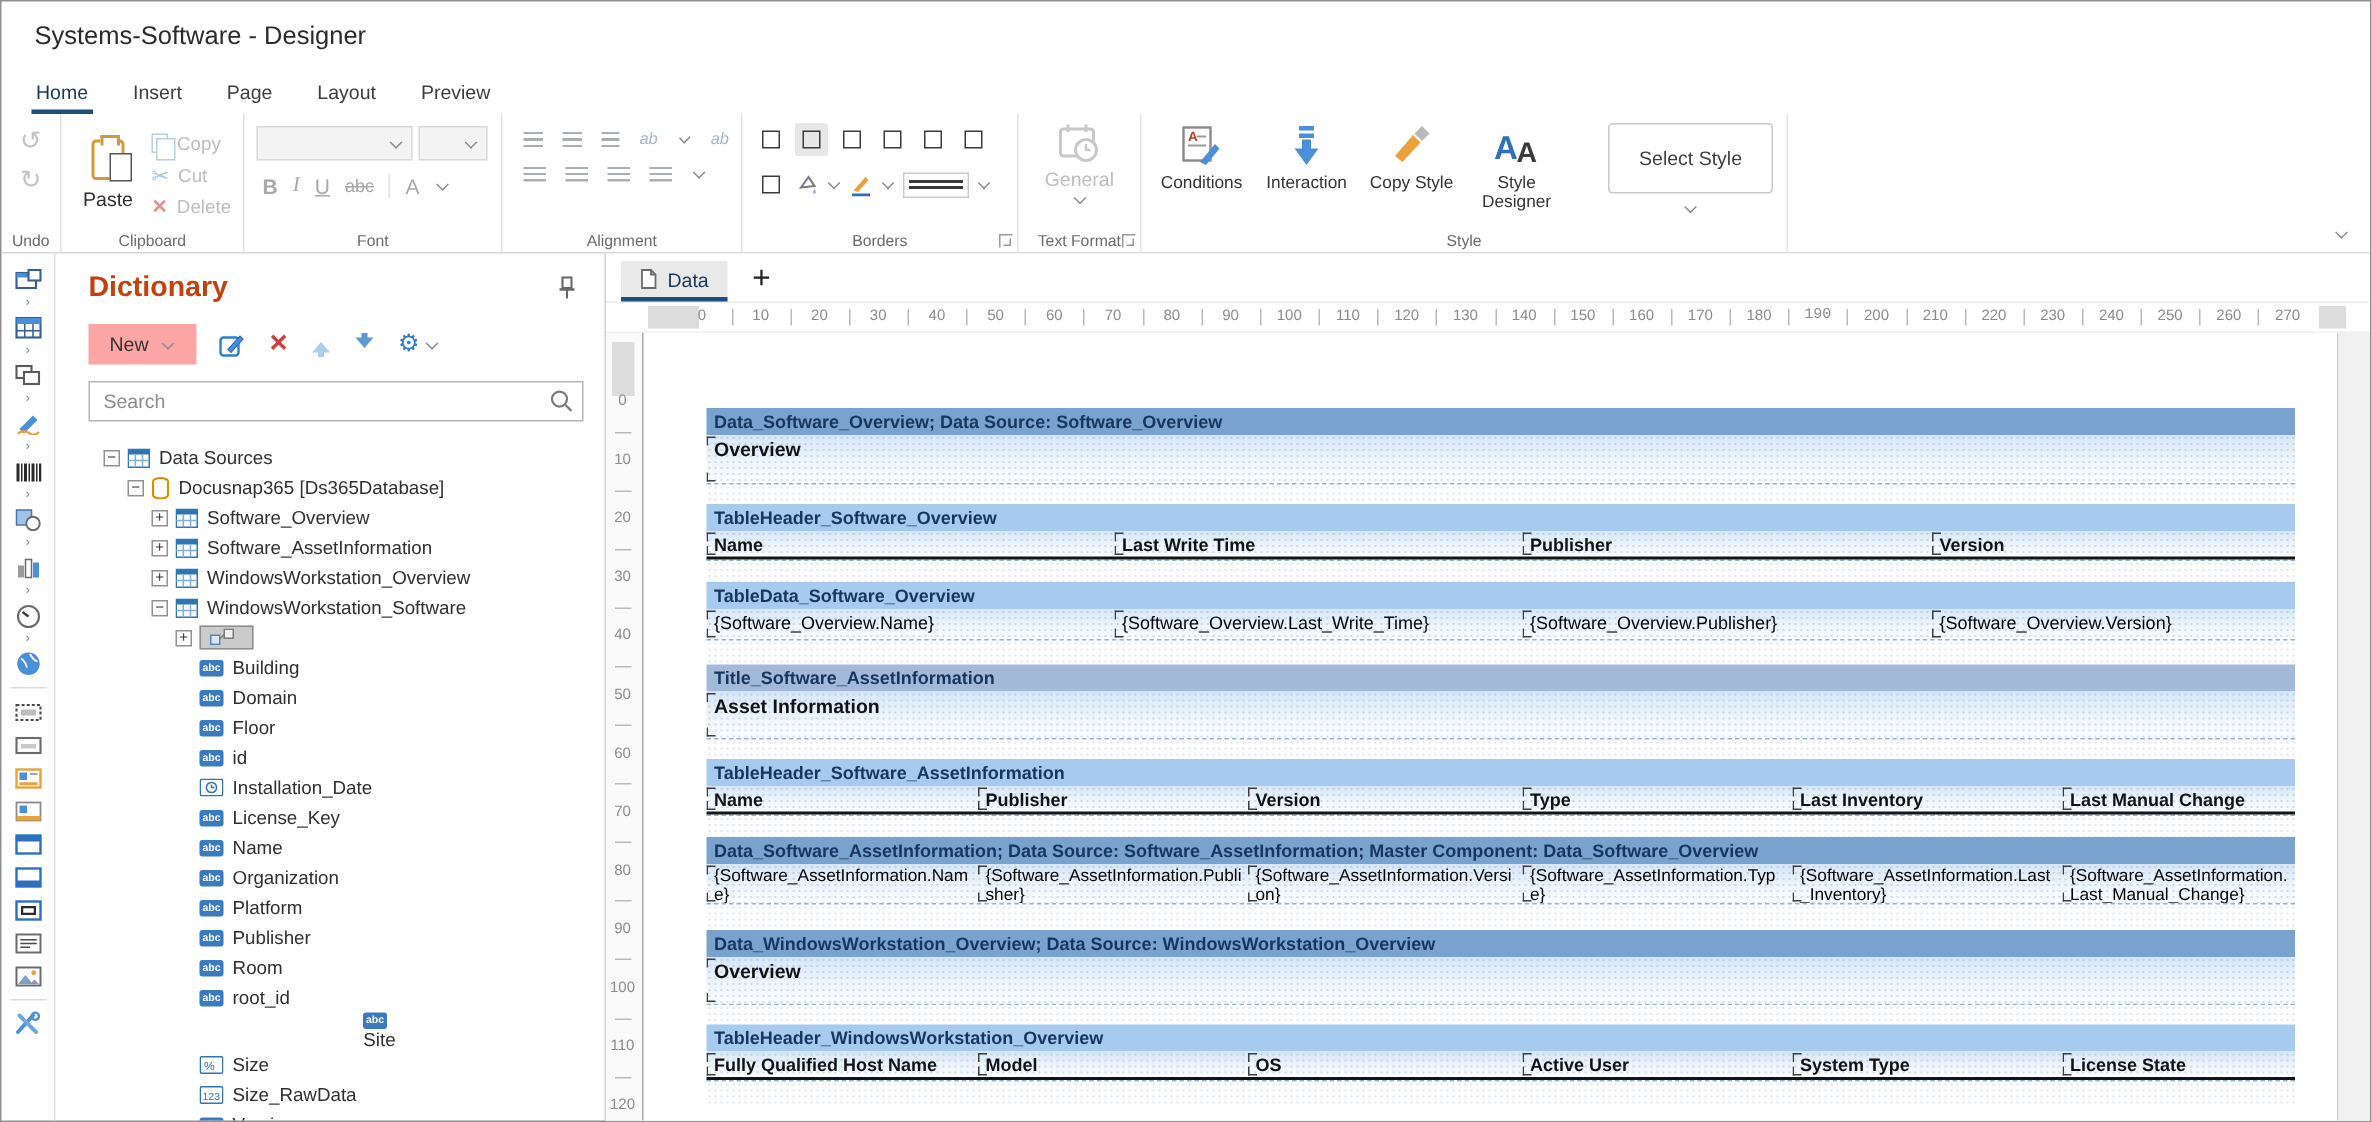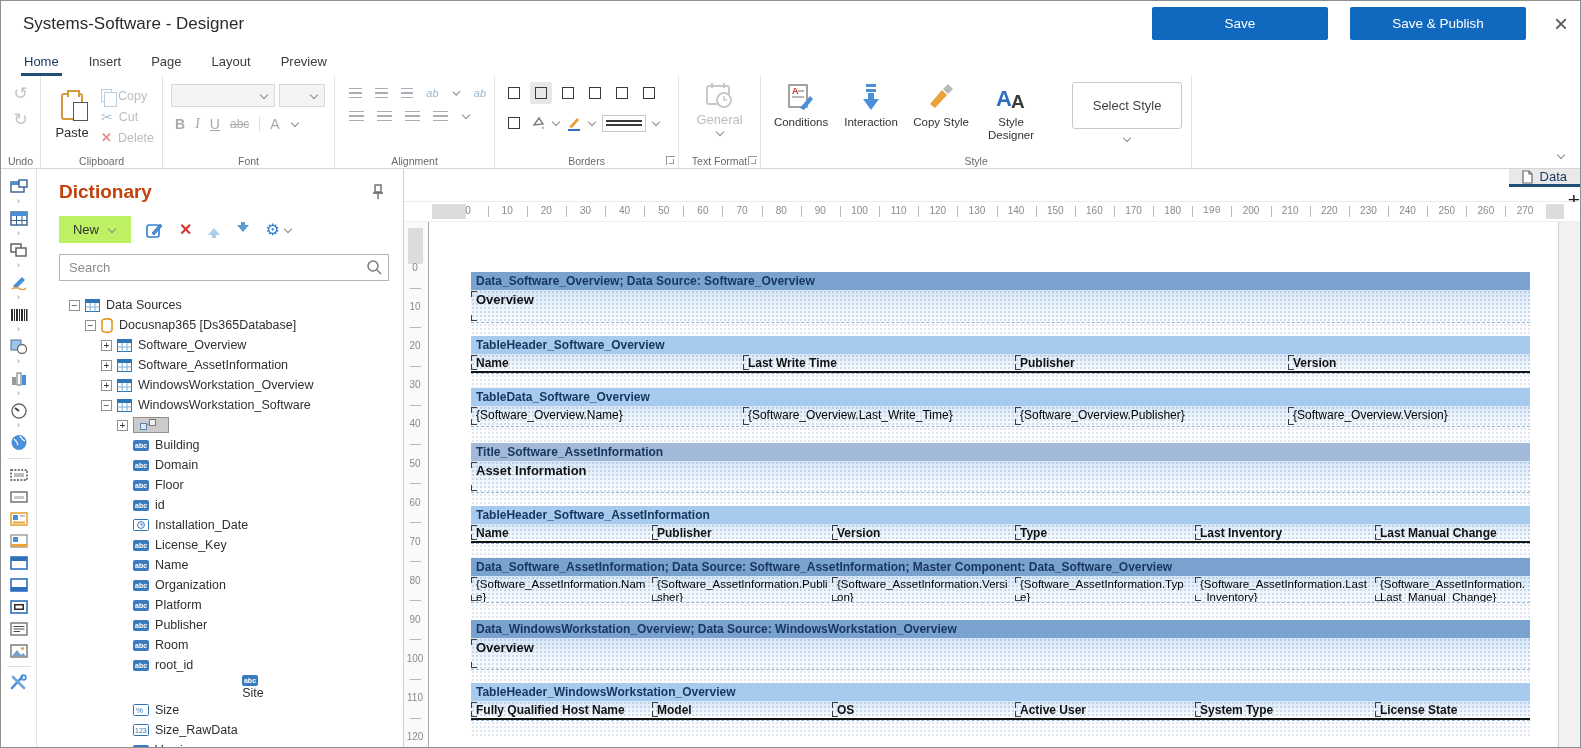--- a/index.html
+++ b/index.html
@@ -83,21 +83,21 @@
   .toolbox{width:36px;border-right:1px solid #e2e2e2;display:flex;flex-direction:column;align-items:center;padding-top:7px;gap:1px;overflow:hidden;}
   .tool-item{height:21px;display:flex;align-items:center;justify-content:center;}
   .tool-chev{height:9px;font-size:9px;color:#8a8a8a;line-height:7px;}
   .tool-div{width:24px;border-top:1px solid #dcdcdc;margin:4px 0;}
 
   .dict{width:367px;border-right:1px solid #cfcfcf;display:flex;flex-direction:column;padding:12px 14px 0 22px;overflow:hidden;}
   .dict-head{display:flex;align-items:center;}
   .dict-title{font-size:19px;font-weight:bold;color:#c2410c;}
   .pin{margin-left:auto;margin-right:4px;}
   .dict-toolbar{display:flex;align-items:center;margin-top:13px;gap:15px;}
-  .new-btn{width:72px;height:27px;background:#bef264;border:none;display:flex;align-items:center;justify-content:center;gap:8px;font-size:13px;color:#333;font-family:inherit;}
+  .new-btn{width:72px;height:27px;background:#fca5a5;border:none;display:flex;align-items:center;justify-content:center;gap:8px;font-size:13px;color:#333;font-family:inherit;}
   .ic16{font-size:16px;line-height:16px;}
   .arrow-up,.arrow-dn{position:relative;width:14px;height:16px;}
   .arrow-up::before{content:"";position:absolute;left:1px;top:0;border:6px solid transparent;border-bottom:7px solid #aecde9;}
   .arrow-up::after{content:"";position:absolute;left:5px;top:12px;width:4px;height:4px;background:#aecde9;}
   .arrow-dn::before{content:"";position:absolute;left:1px;bottom:0;border:6px solid transparent;border-top:7px solid #5c9bd1;}
   .arrow-dn::after{content:"";position:absolute;left:5px;top:0;width:4px;height:4px;background:#5c9bd1;}
   .search-wrap{margin-top:11px;position:relative;}
   .search-input{width:100%;height:27px;border:1px solid #b5b5b5;padding:0 28px 0 9px;font-size:13px;font-family:inherit;color:#333;}
   .search-input::placeholder{color:#8b8b8b;}
   .search-ic{position:absolute;right:7px;top:5px;}
@@ -107,21 +107,21 @@
   .expander{width:11px;height:11px;border:1px solid #919191;background:#fff;display:flex;align-items:center;justify-content:center;font-size:10px;line-height:9px;color:#333;flex:none;margin-right:5px;}
   .exp-space{width:16px;flex:none;}
   .t-ic{flex:none;margin-right:6px;display:flex;align-items:center;}
   .sel-label{background:#cbcbcb;border:1px solid #8f8f8f;padding:1px 6px;font-size:12px;line-height:12.5px;max-width:262px;overflow-wrap:break-word;display:flex;align-items:center;gap:4px;}
 
   
   .badge{display:inline-block;background:#3a7bbf;color:#fff;border-radius:2px;font-size:7px;line-height:11px;padding:0 2px;min-width:16px;text-align:center;font-weight:bold;}
 
   
   .canvas{flex:1;display:flex;flex-direction:column;background:#fff;position:relative;}
-  .pagebar{height:33px;display:flex;align-items:flex-end;padding-left:10px;border-bottom:1px solid #ececec;flex-direction:column;}
+  .pagebar{height:33px;display:flex;align-items:flex-end;padding-left:10px;border-bottom:1px solid #ececec;}
   .page-tab{display:flex;align-items:center;gap:7px;height:27px;padding:0 13px;background:#e9e9e9;border-bottom:3px solid #1f4e79;font-size:13px;color:#17365d;}
   .addpage{margin-left:16px;font-size:21px;color:#222;line-height:26px;padding-bottom:2px;}
 
   .hruler{height:20px;position:relative;background:#fff;font-size:10px;color:#8a8a8a;border-bottom:1px solid #efefef;}
   .h-num{position:absolute;top:3px;width:24px;text-align:center;}
   .h-tick{position:absolute;top:4px;width:1px;height:11px;background:#b9b9b9;}
   .h-block{position:absolute;left:28px;top:2px;width:34px;height:15px;background:#dcdcdc;}
   .h-endblock{position:absolute;right:16px;top:2px;width:18px;height:15px;background:#dcdcdc;}
 
   .workarea{flex:1;position:relative;display:flex;overflow:hidden;background:#f4f4f4;}
@@ -148,25 +148,20 @@
   .cell::after{content:"";position:absolute;left:0;bottom:1px;width:5px;height:5px;border-left:1px solid #3c3c3c;border-bottom:1px solid #3c3c3c;}
   .cell.head{font-weight:bold;color:#111;}
   .cell.bold{font-weight:bold;font-size:13px;color:#111;}
   .band-row.cliprow .cell{white-space:normal;word-break:break-all;font-size:11.5px;line-height:13px;}
 </style>
 </head>
 <body>
 
 <div class="titlebar">
   <div class="app-title">Systems-Software - Designer</div>
-  <div class="tb-right">
-    <button class="btn-primary">Save</button>
-    <button class="btn-primary">Save &amp; Publish</button>
-    <div class="close-x">×</div>
-  </div>
 </div>
 
 <div class="menu-row">
   <div class="menu-tab active">Home</div>
   <div class="menu-tab">Insert</div>
   <div class="menu-tab">Page</div>
   <div class="menu-tab">Layout</div>
   <div class="menu-tab">Preview</div>
 </div>
 

